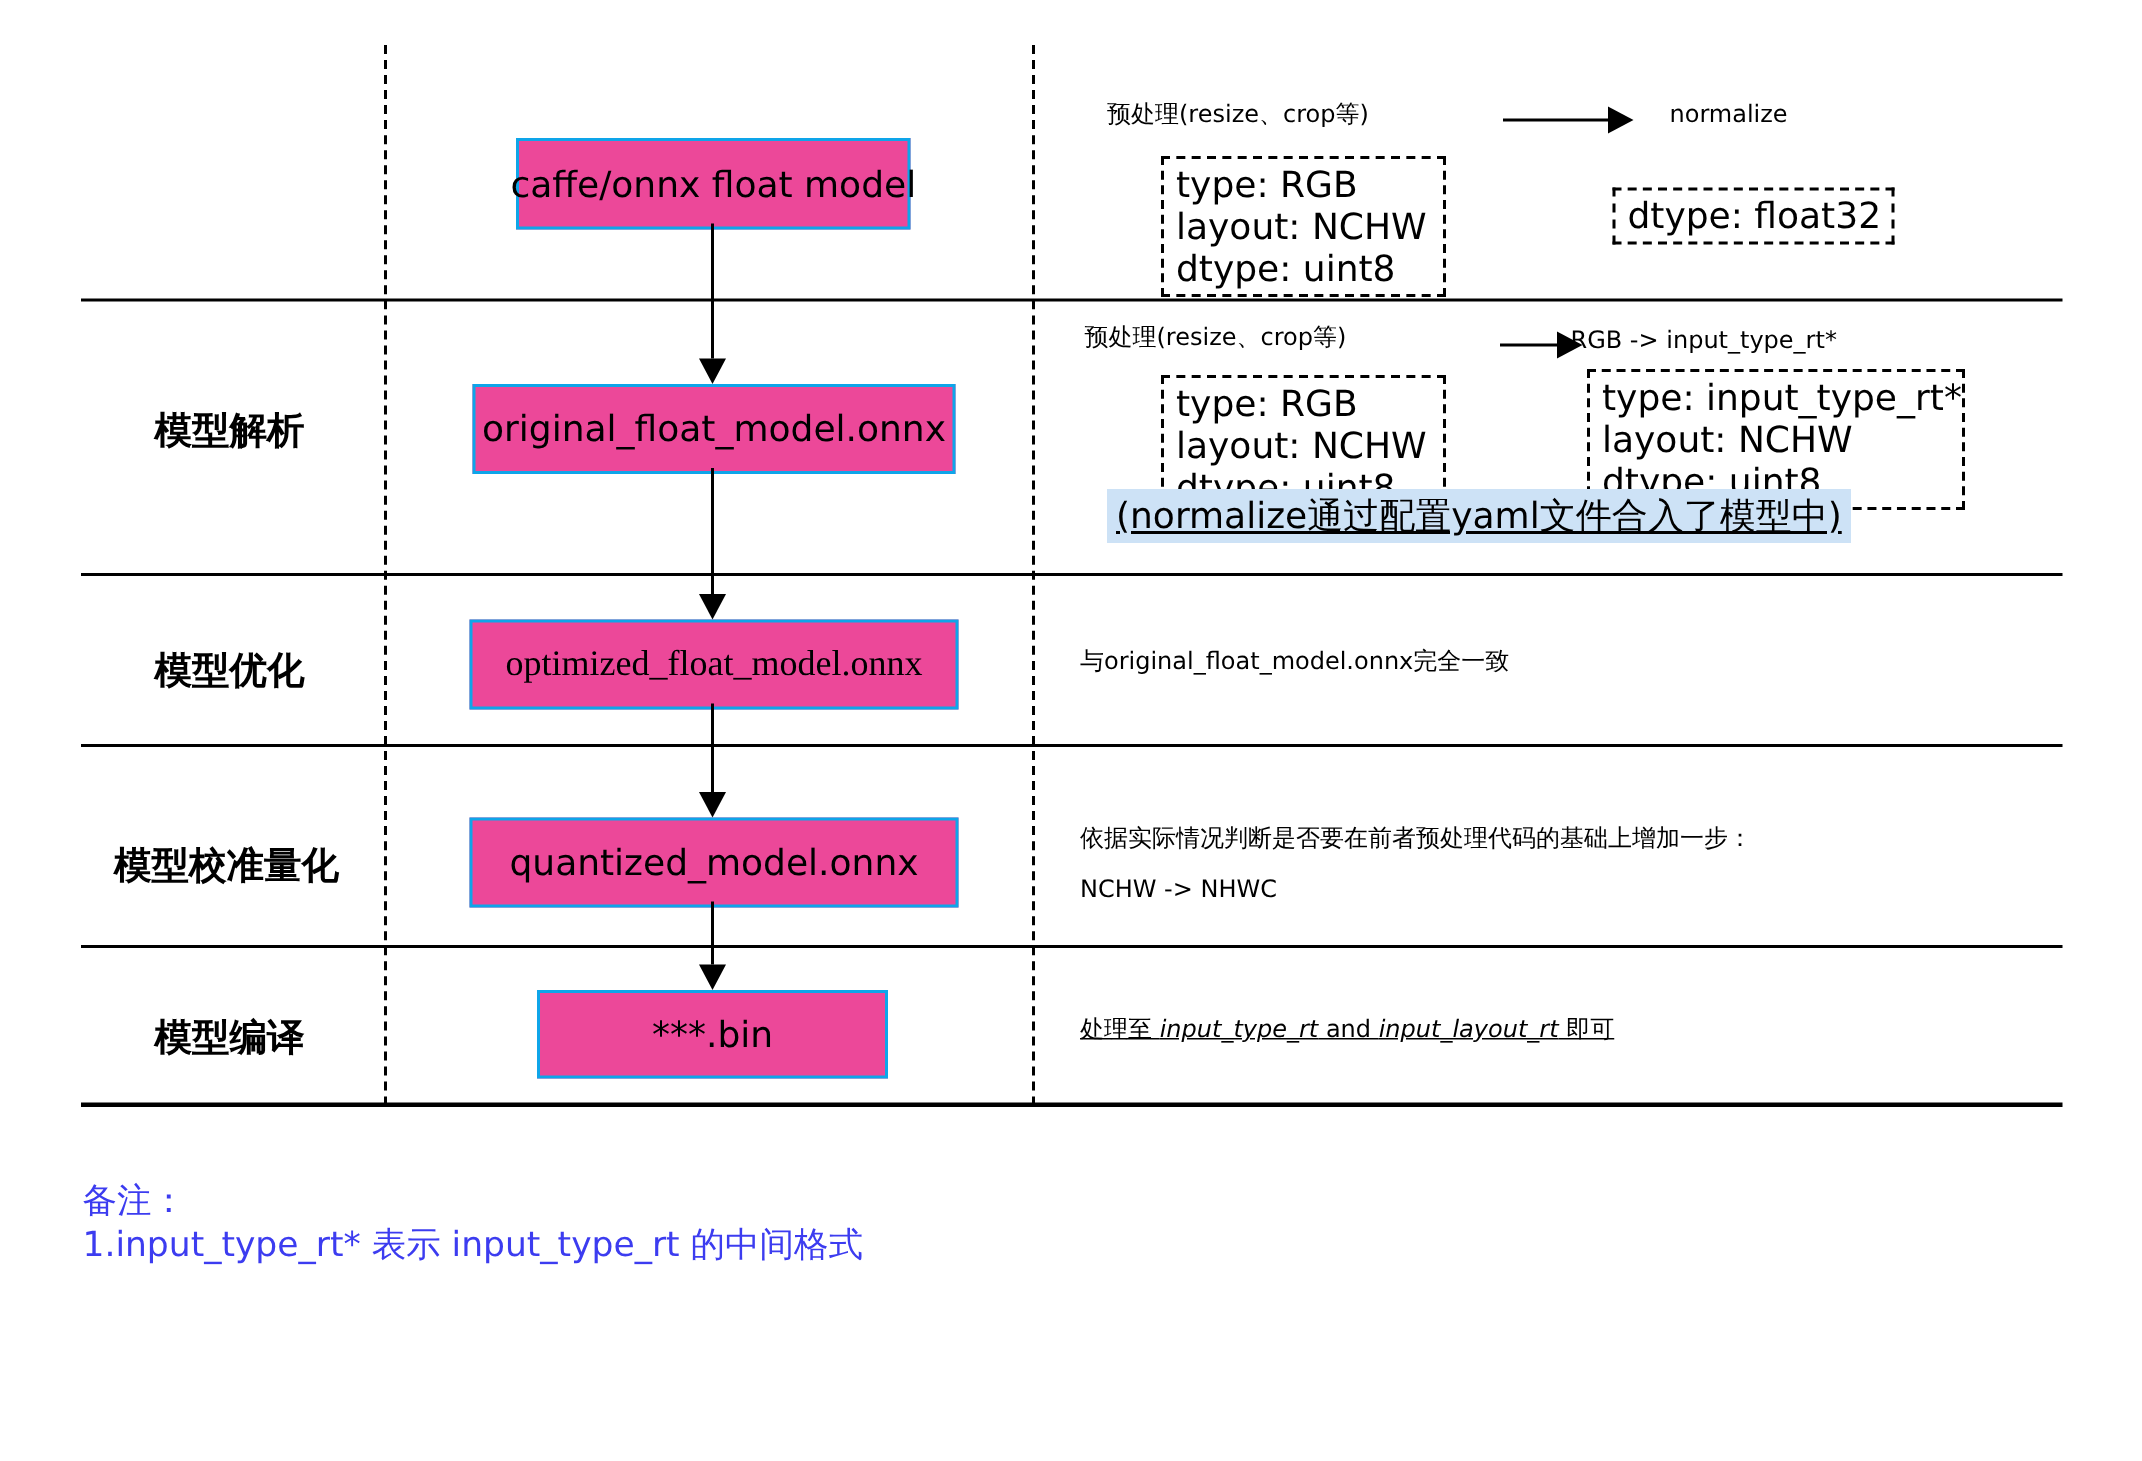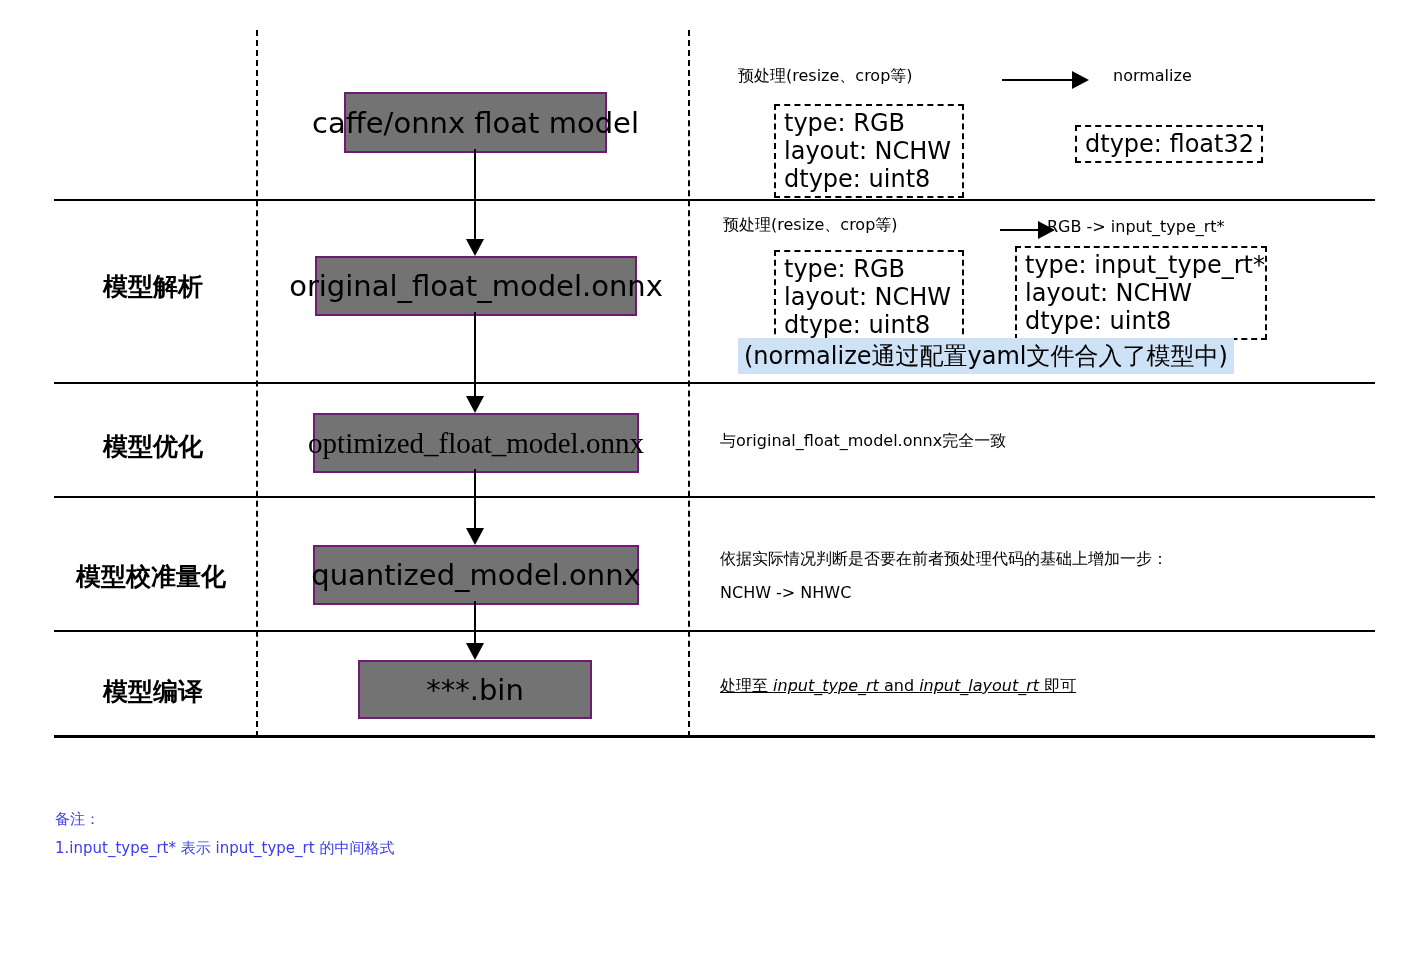--- a/index.html
+++ b/index.html
@@ -7,42 +7,42 @@
     position:relative; width:1428px; height:974px; background:#ffffff;
     font-family:"DejaVu Sans","Liberation Sans",sans-serif; color:#000;
     overflow:hidden;
   }
   
   .hline { position:absolute; left:54px; width:1321px; height:2px; background:#000; }
   .hline.thick { height:3px; }
   .vdash { position:absolute; top:30px; height:707px; width:0; border-left:2px dashed #000; }
   
   .flow-box {
-    position:absolute; border:2px solid #701a75; background:#737373;
+    position:absolute; border:2px solid #0ea5e9; background:#ec4899;
     display:flex; align-items:center; justify-content:center;
-    font-size:29px; white-space:nowrap;
+    font-size:24px; white-space:nowrap;
   }
   .stage-label { position:absolute; font-weight:bold; font-size:25px; white-space:nowrap; }
   
   .varrow { position:absolute; left:474px; width:2px; background:#000; }
   .head-down { position:absolute; left:466px; width:0; height:0;
     border-left:9px solid transparent; border-right:9px solid transparent; border-top:17px solid #000; }
   .harrow { position:absolute; height:2px; background:#000; }
   .head-right { position:absolute; width:0; height:0;
     border-top:9px solid transparent; border-bottom:9px solid transparent; border-left:17px solid #000; }
   
   .rtext { position:absolute; font-size:16px; white-space:nowrap; }
   .dashed-box { position:absolute; border:2px dashed #000; background:#fff;
     font-size:24px; line-height:28px; padding:3px 8px; white-space:nowrap; }
   .highlight { position:absolute; font-size:24px; white-space:nowrap;
     background:var(--highlight-bg,#cde2f6); padding:2px 6px; }
   .italic { font-style:italic; }
   
-  .notes { position:absolute; left:55px; top:805px; color:var(--note-blue,#3c3cf0);
-    font-size:15px; line-height:29px; white-space:nowrap; }
+  .notes { position:absolute; left:55px; top:787px; color:var(--note-blue,#3c3cf0);
+    font-size:23px; line-height:29px; white-space:nowrap; }
 </style>
 </head>
 <body>
 
 <div class="canvas">
 
   <div class="vdash" style="left:256px;"></div>
   <div class="vdash" style="left:688px;"></div>
 
   <div class="hline" style="top:199px;"></div>
@@ -86,26 +86,26 @@
 
   <div class="rtext" style="left:723px;top:215px;">预处理(resize、crop等)</div>
   <div class="harrow" style="left:1000px;top:229px;width:38px;"></div>
   <div class="head-right" style="left:1038px;top:221px;"></div>
   <div class="rtext" style="left:1011px;top:217px;margin-left:36px;">RGB -&gt; input_type_rt*</div>
   <div class="dashed-box" style="left:774px;top:250px;width:170px;">
     <div>type: RGB</div>
     <div>layout: NCHW</div>
     <div>dtype: uint8</div>
   </div>
-  <div class="dashed-box" style="left:1015px;top:246px;width:232px;">
+  <div class="dashed-box" style="left:1058px;top:246px;width:232px;">
     <div>type: input_type_rt*</div>
     <div>layout: NCHW</div>
     <div>dtype: uint8</div>
   </div>
-  <div class="highlight" style="left:738px;top:338px;">(normalize通过配置yaml文件合入了模型中)</div>
+  <div class="highlight" style="left:738px;top:326px;text-decoration:underline;">(normalize通过配置yaml文件合入了模型中)</div>
 
   <div class="rtext" style="left:720px;top:549px;">依据实际情况判断是否要在前者预处理代码的基础上增加一步：</div>
 
   <div class="rtext" style="left:720px;top:431px;">与original_float_model.onnx完全一致</div>
   <div class="rtext" style="left:720px;top:583px;">NCHW -&gt; NHWC</div>
 
   <div class="rtext" style="left:720px;top:676px;text-decoration:underline;">
     <span>处理至 </span><span class="italic">input_type_rt</span><span> and </span> <span class="italic">input_layout_rt</span><span> 即可</span>
   </div>
 

